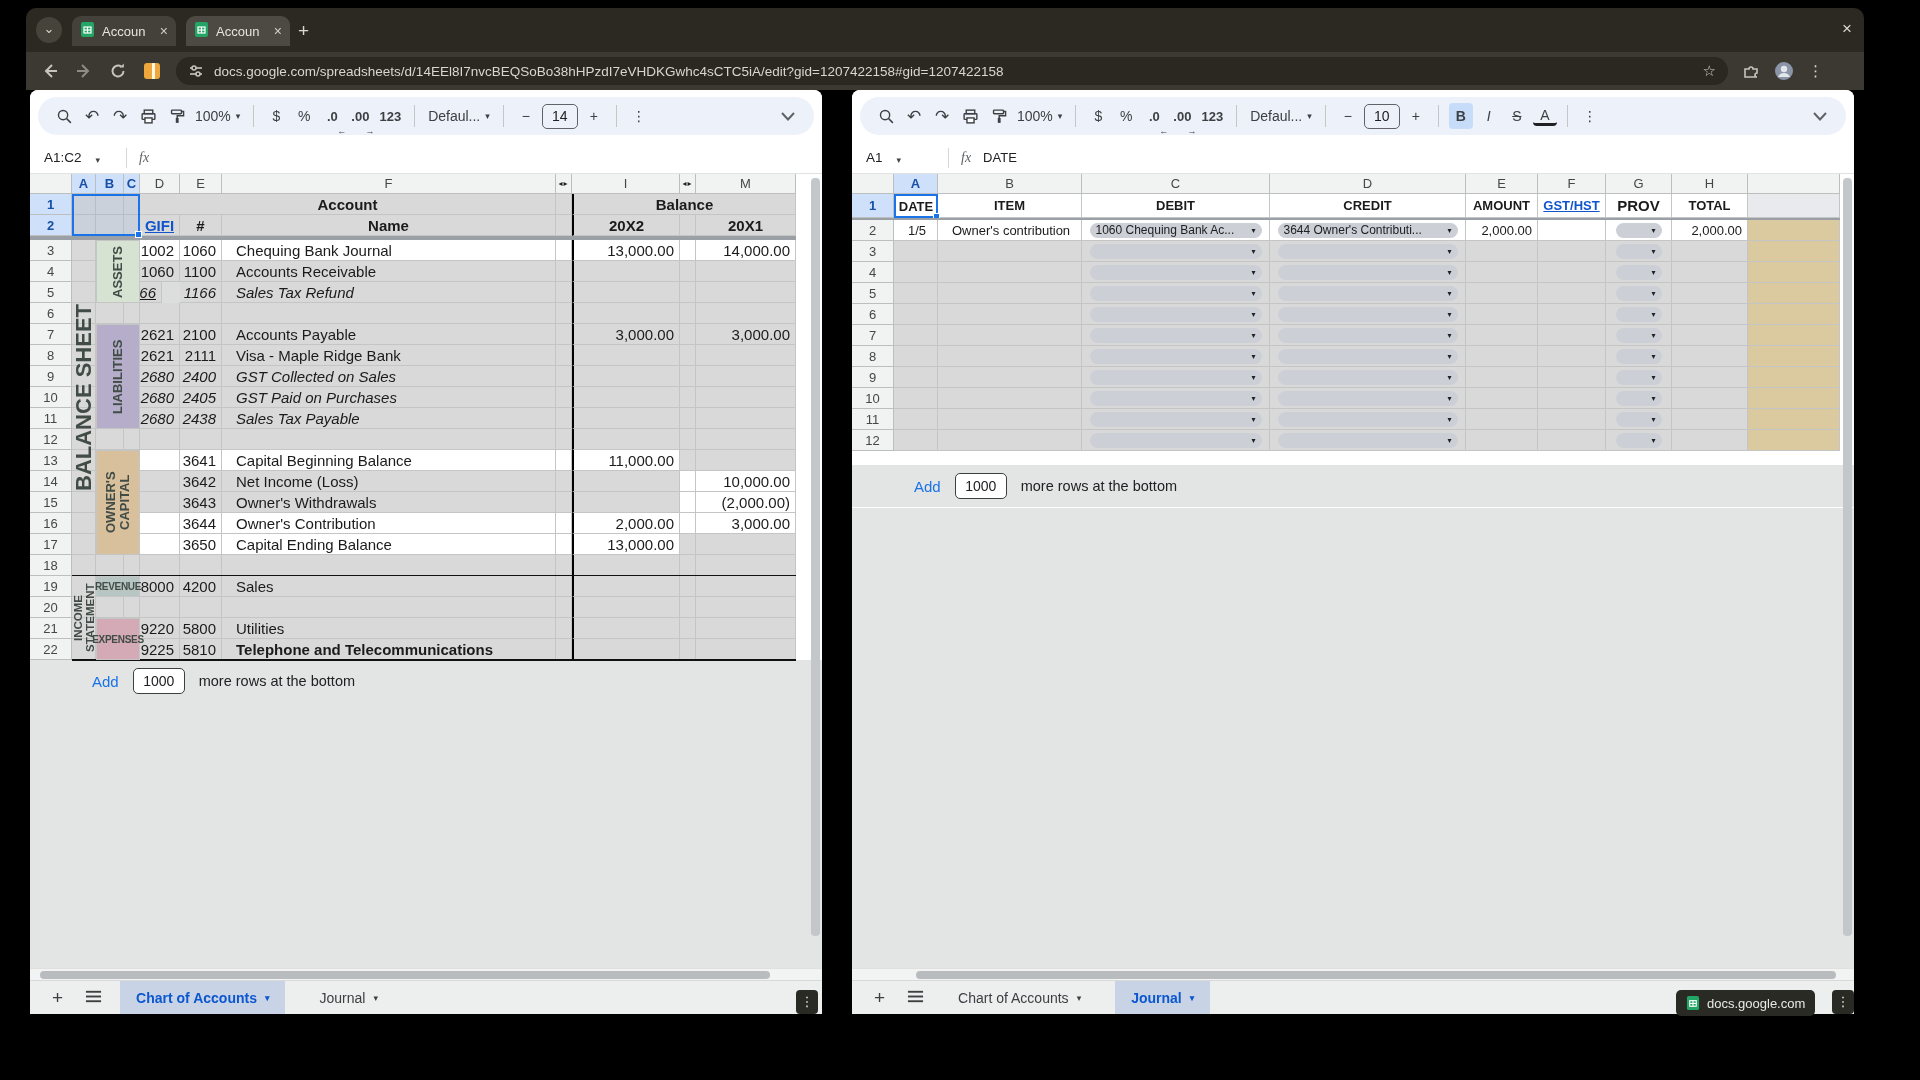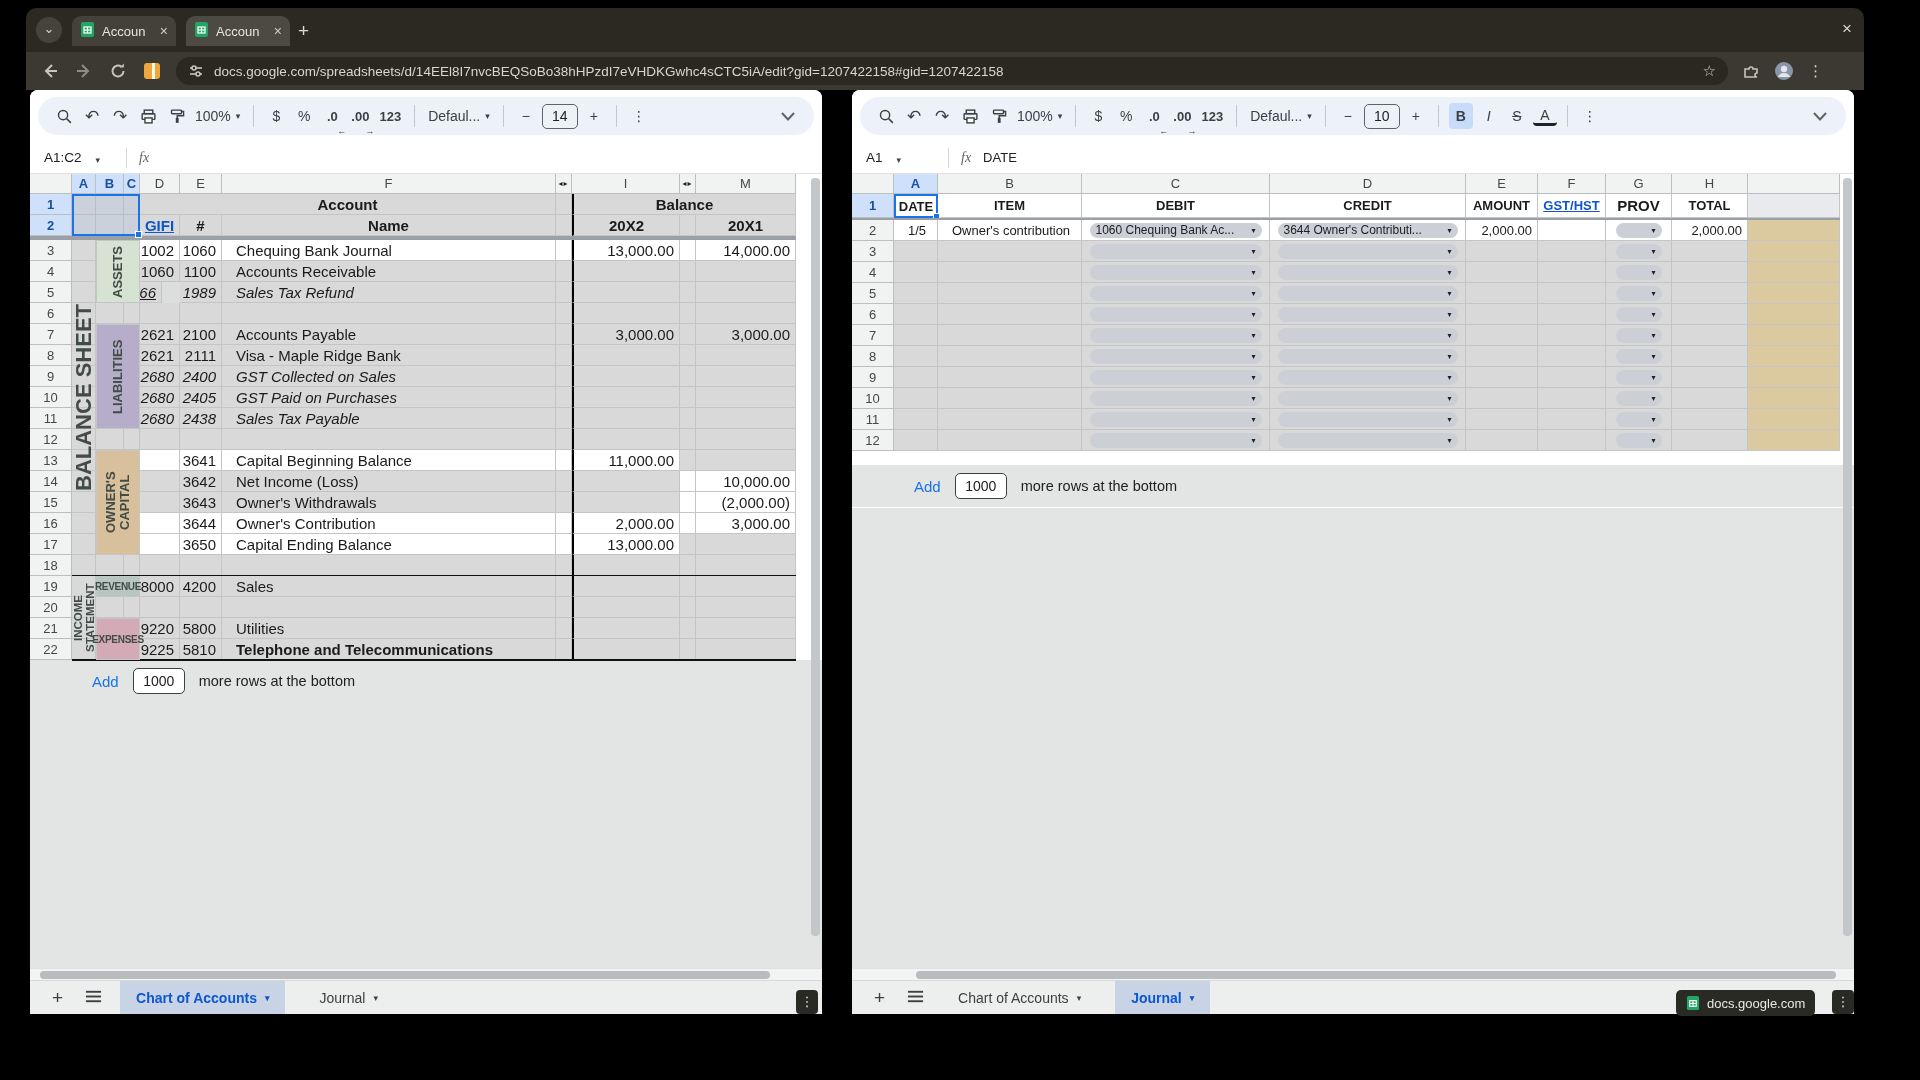--- a/index.html
+++ b/index.html
@@ -281,21 +281,21 @@
         <div class="cell gray txt" style="left: 192px; width: 334px; top: 87px; height: 21px;">Accounts Receivable</div>
         <div class="cell gray" style="left: 526px; width: 16px; top: 87px; height: 21px;"></div>
         <div class="cell gray num iblack" style="left: 542px; width: 108px; top: 87px; height: 21px;"></div>
         <div class="cell gray" style="left: 650px; width: 16px; top: 87px; height: 21px;"></div>
         <div class="cell gray num" style="left: 666px; width: 100px; top: 87px; height: 21px;"></div>
         <div class="cell hdr" style="left: 0px; width: 42px; top: 108px; height: 21px;">5</div>
         <div class="cell gray" style="left: 42px; width: 24px; top: 108px; height: 21px;"></div>
         <div class="cell gray" style="left: 66px; width: 28px; top: 108px; height: 21px;"></div>
         <div class="cell gray" style="left: 94px; width: 16px; top: 108px; height: 21px;"></div>
         <div class="cell gray num i" style="left: 92px; width: 40px; top: 108px; height: 21px; text-decoration: underline;">1066</div>
-        <div class="cell gray num i" style="left: 150px; width: 42px; top: 108px; height: 21px;">1989</div>
+        <div class="cell gray num i" style="left: 150px; width: 42px; top: 108px; height: 21px;">1166</div>
         <div class="cell gray txt i" style="left: 192px; width: 334px; top: 108px; height: 21px;">Sales Tax Refund</div>
         <div class="cell gray" style="left: 526px; width: 16px; top: 108px; height: 21px;"></div>
         <div class="cell gray num iblack" style="left: 542px; width: 108px; top: 108px; height: 21px;"></div>
         <div class="cell gray" style="left: 650px; width: 16px; top: 108px; height: 21px;"></div>
         <div class="cell gray num" style="left: 666px; width: 100px; top: 108px; height: 21px;"></div>
         <div class="cell hdr" style="left: 0px; width: 42px; top: 129px; height: 21px;">6</div>
         <div class="cell gray" style="left: 42px; width: 24px; top: 129px; height: 21px;"></div>
         <div class="cell gray" style="left: 66px; width: 28px; top: 129px; height: 21px;"></div>
         <div class="cell gray" style="left: 94px; width: 16px; top: 129px; height: 21px;"></div>
         <div class="cell gray num" style="left: 110px; width: 40px; top: 129px; height: 21px;"></div>

